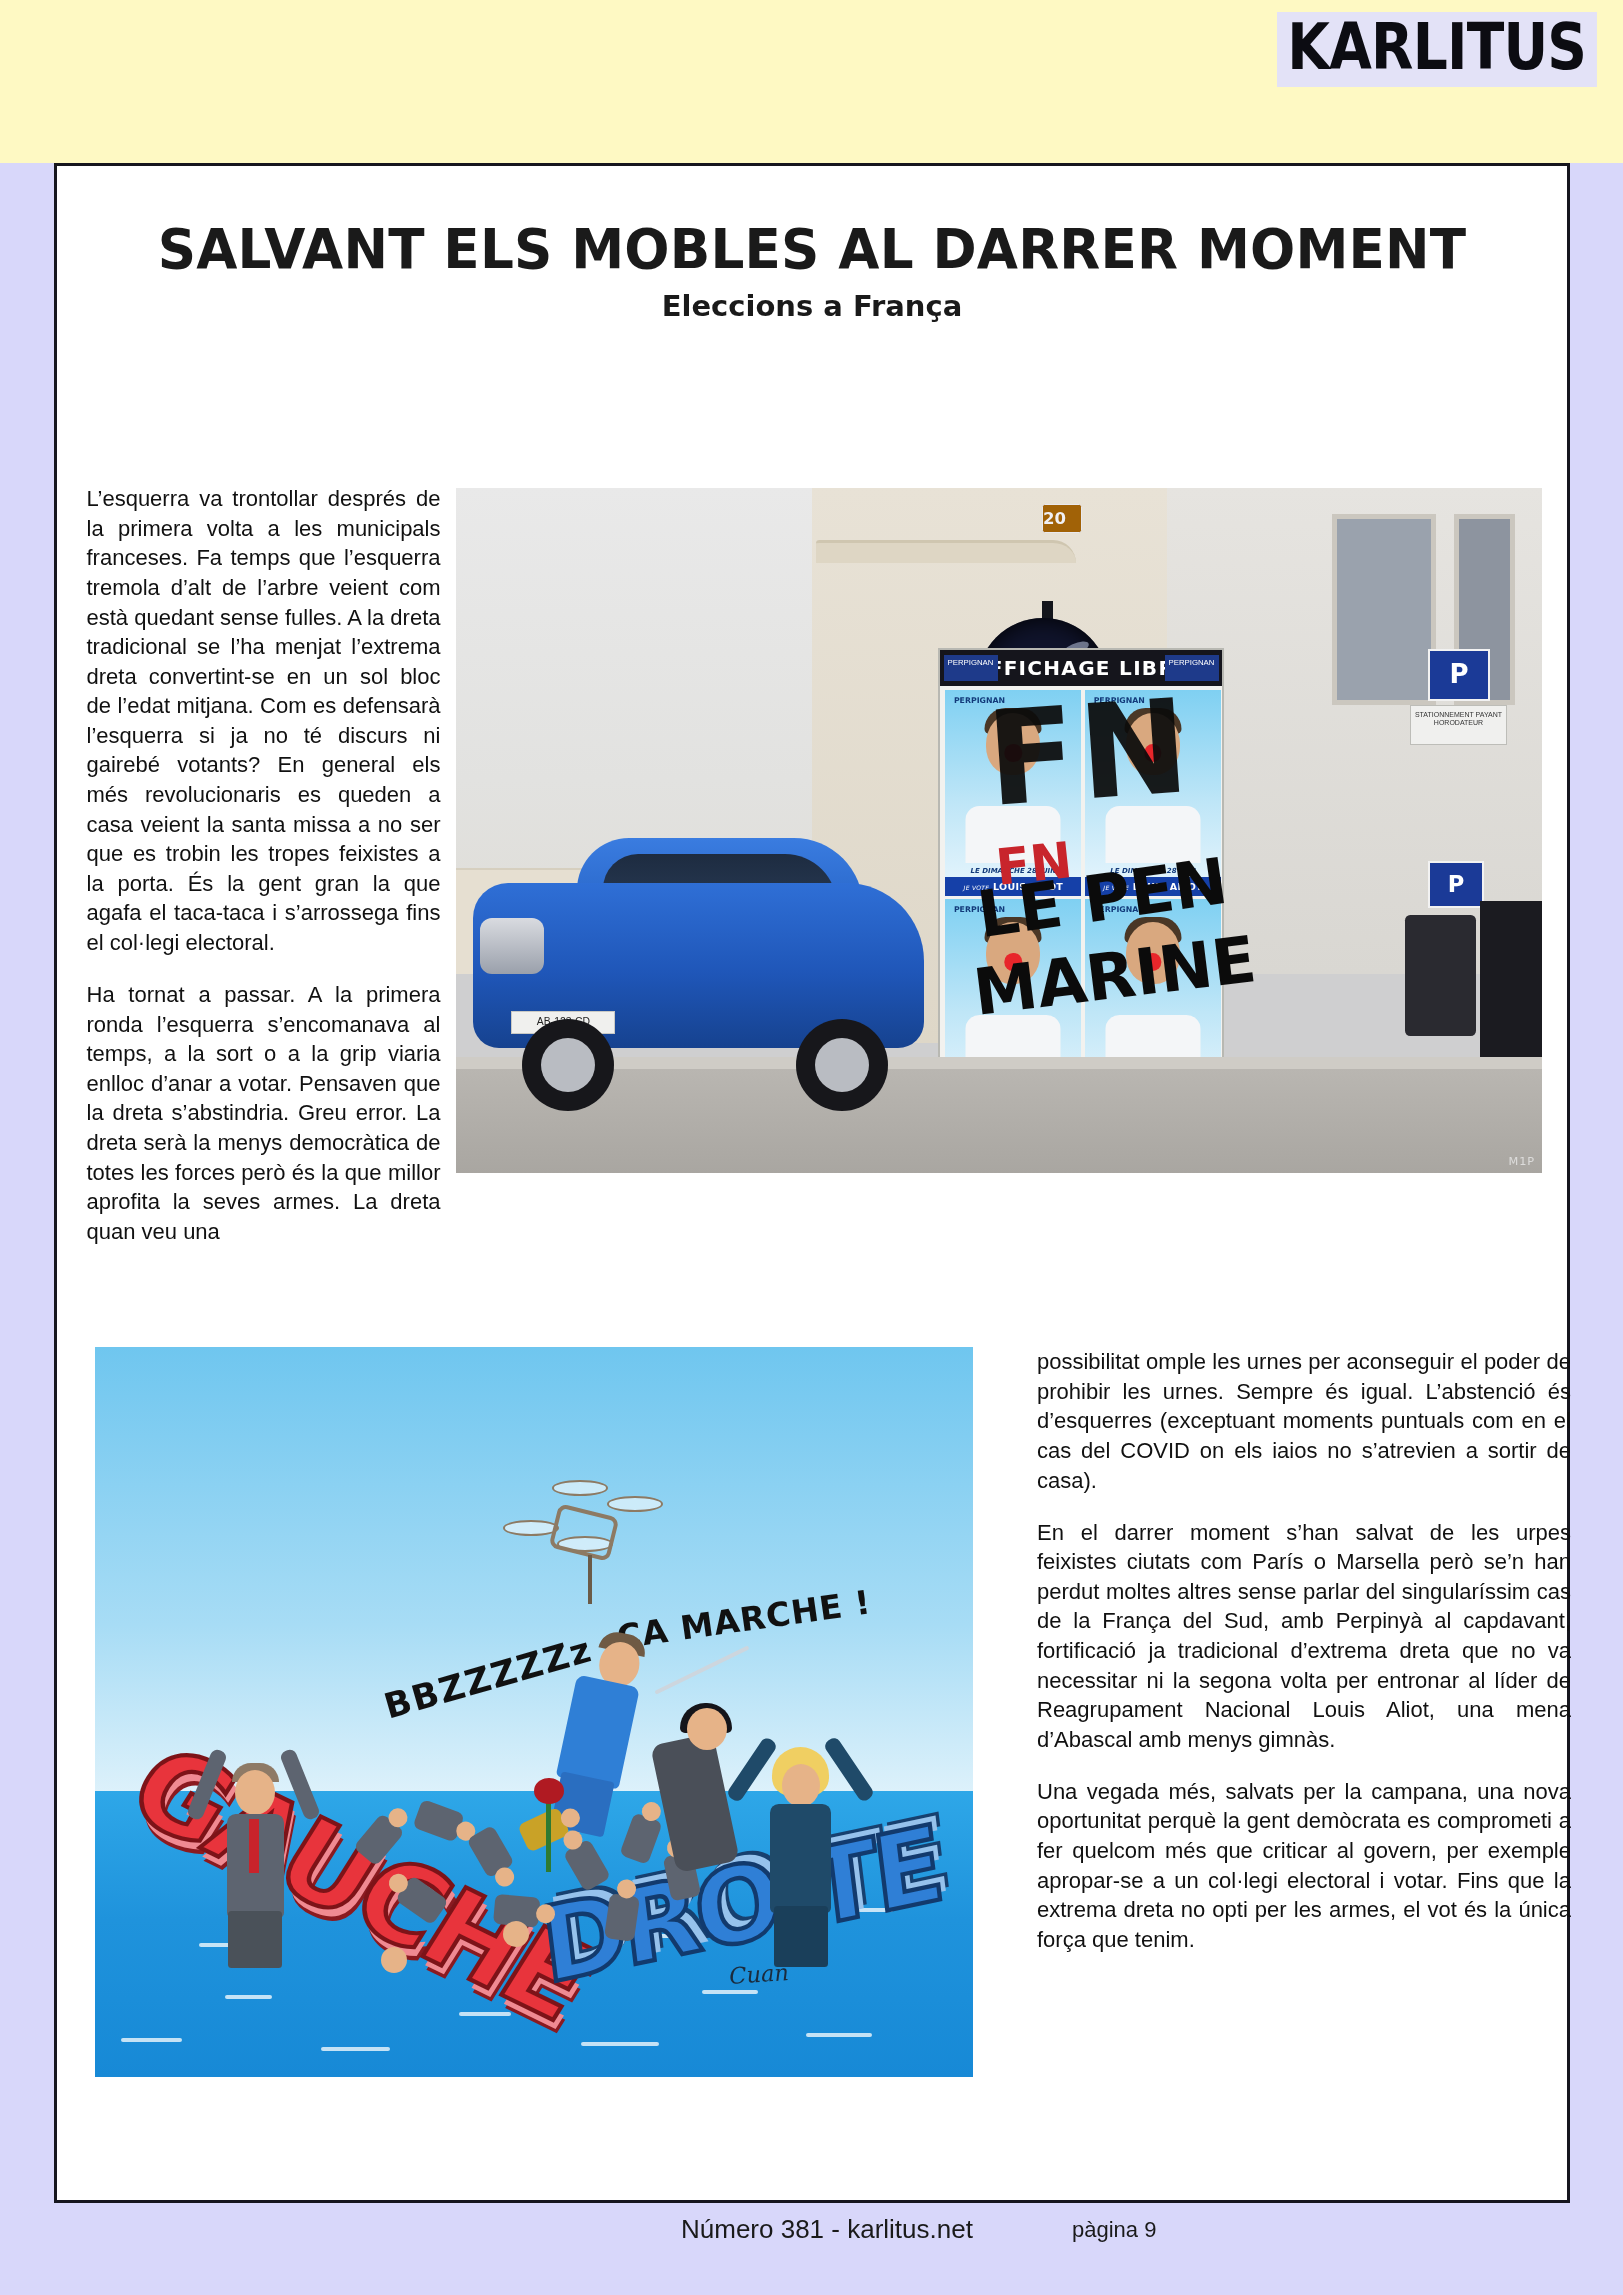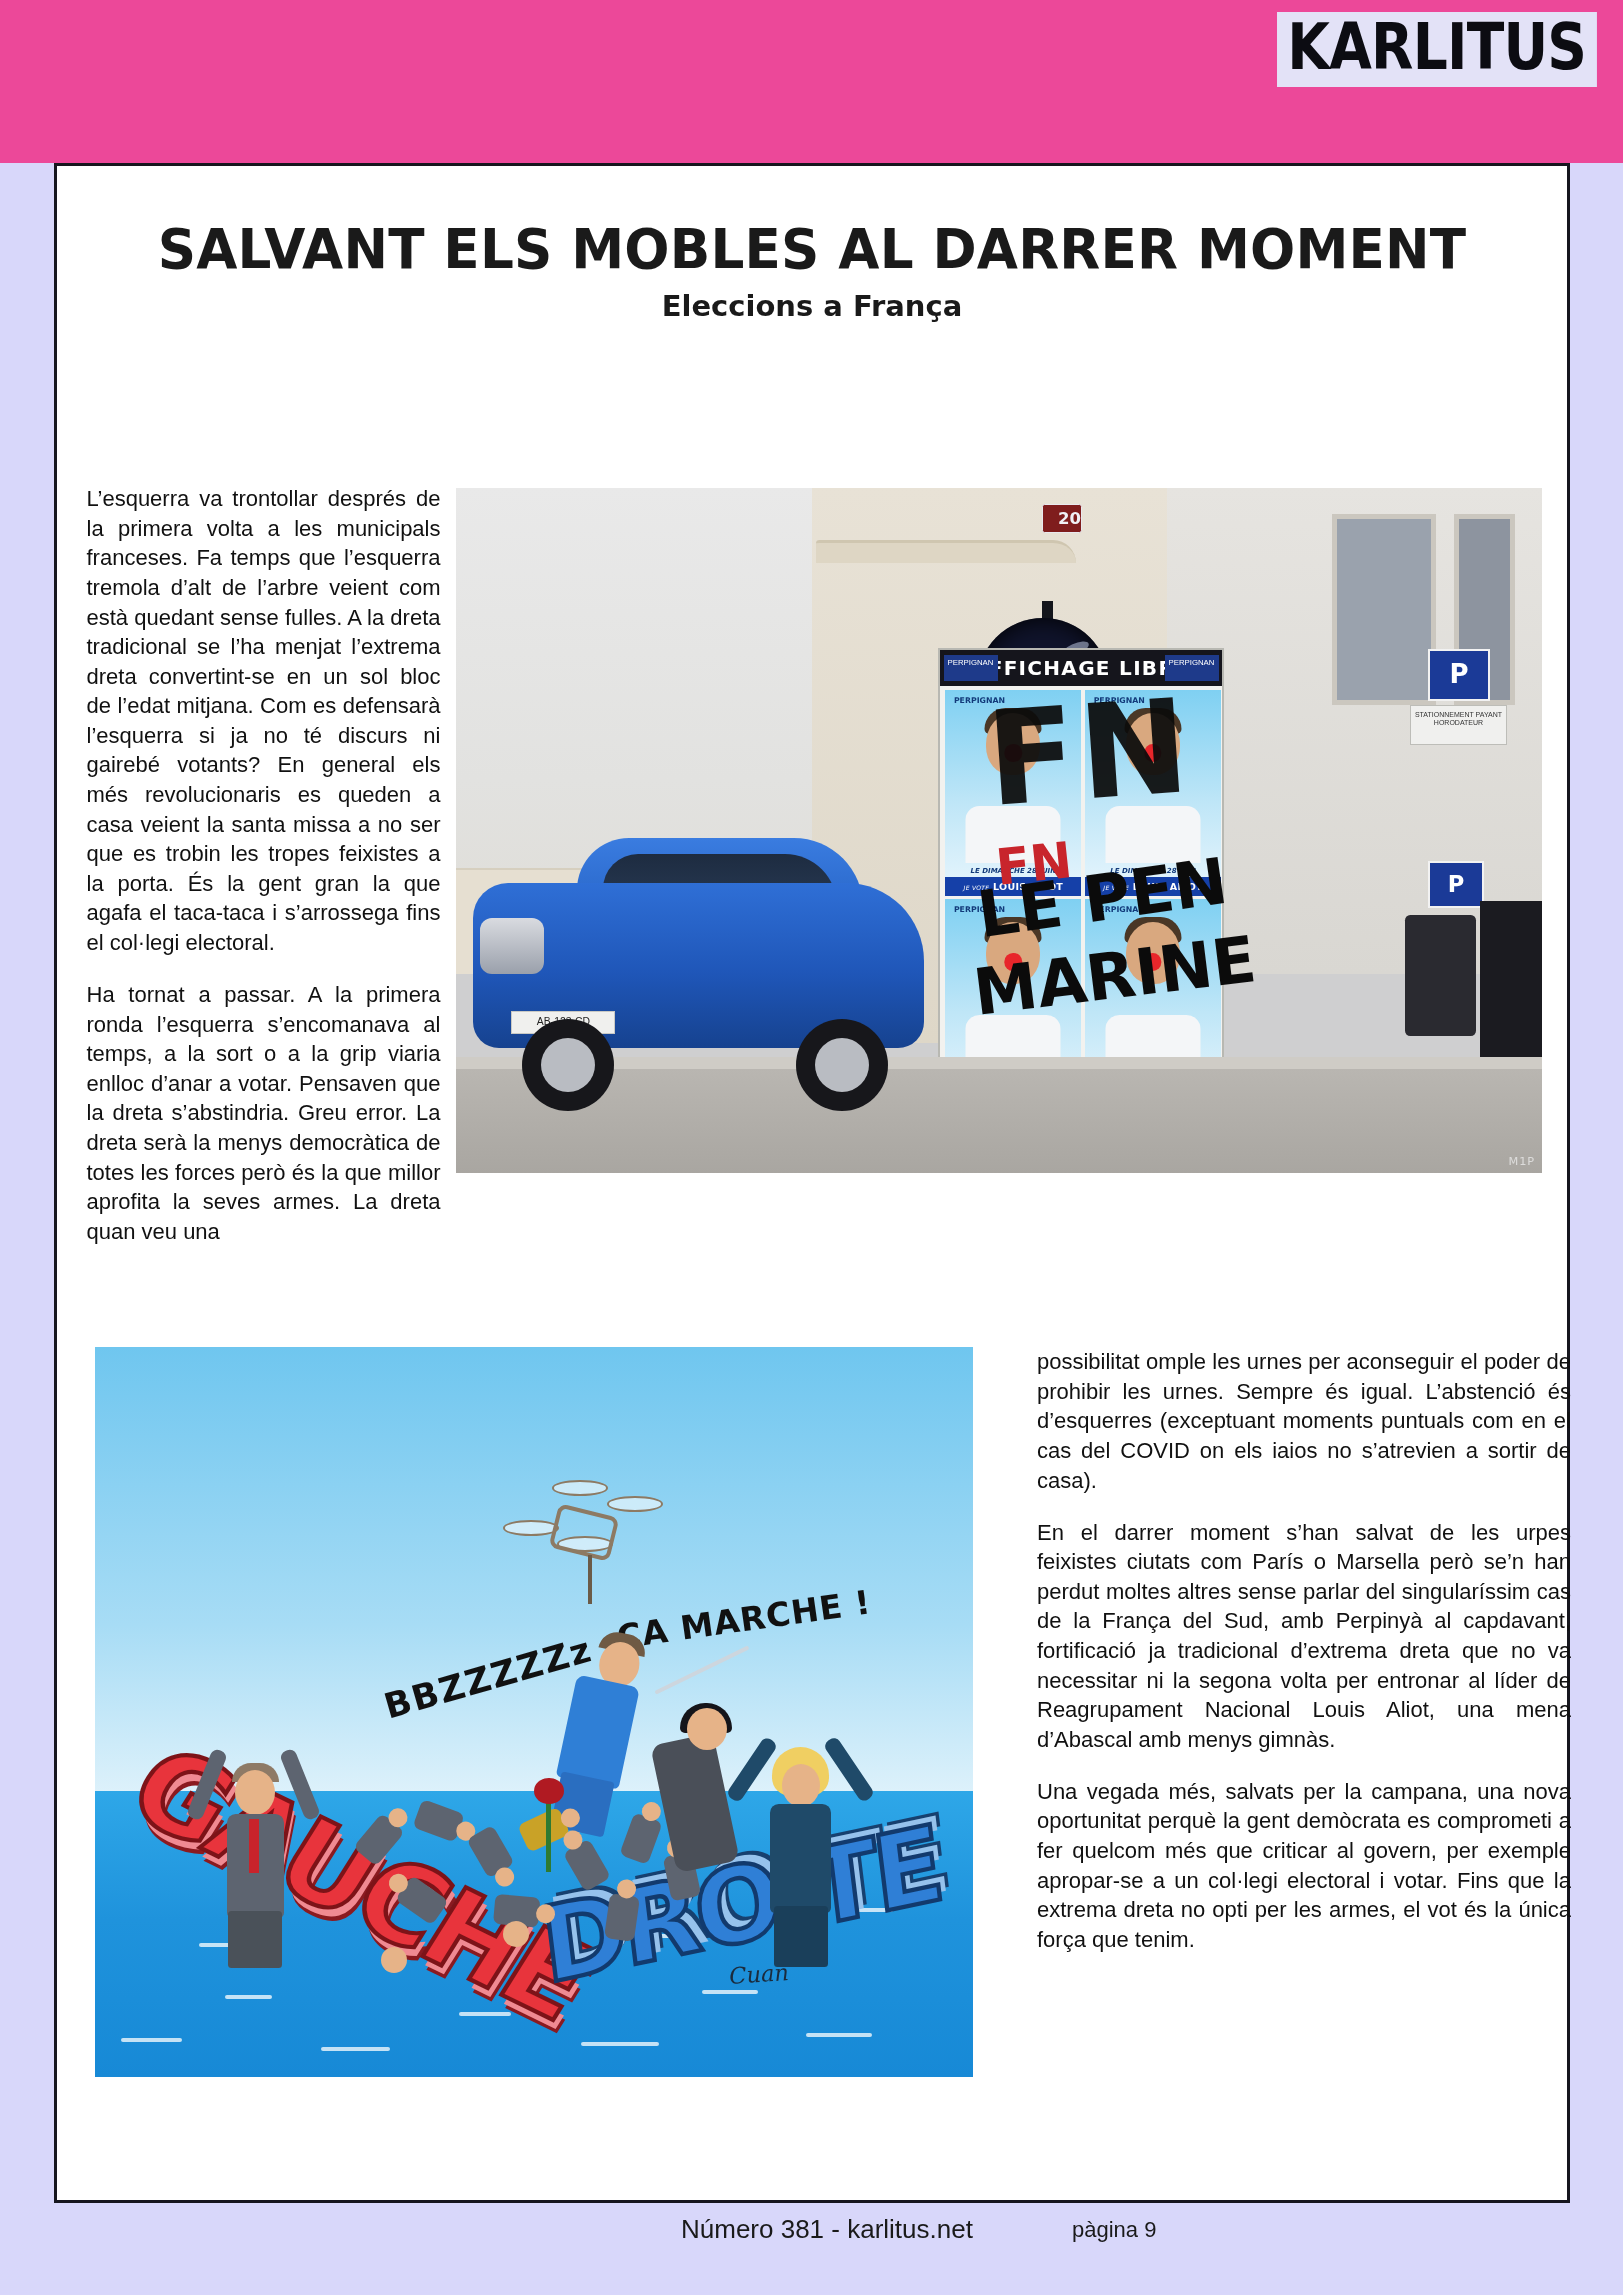--- a/index.html
+++ b/index.html
@@ -10,21 +10,21 @@
     background:#d8d7fa;
     font-family:"Liberation Sans", sans-serif;
     color:#000;
     overflow:hidden;
     position:relative;
   }
 
   
   .masthead {
     position:absolute; top:0; left:0; width:1623px; height:163px;
-    background:#ec4899;
+    background:#fef9c3;
   }
   .masthead-logo {
     position:absolute; right:26px; top:12px;
     font-family:"DejaVu Sans", sans-serif;
     font-weight:900;
     font-size:64px;
     letter-spacing:-0.9px;
     color:#0c0c12;
     background:#e3e2f7;
     padding:3.5px 12px 8.7px 12px;
@@ -95,23 +95,23 @@
     background:#cfcfd0;
   }
   .ph-wallL { position:absolute; left:0; top:0; width:373px; height:486px;
     background:linear-gradient(180deg,#e9e9e9 0%,#e2e2e0 60%,#dedcd6 100%); }
   .ph-wallL:after{content:"";position:absolute;left:0;bottom:0;width:100%;height:104px;
     background:#e6dfd1;border-top:2.6px solid #d6cfbf;}
   .ph-bldg { position:absolute; left:356px; top:0; width:364px; height:555px;
     background:linear-gradient(180deg,#e8e2d6 0%,#ded7c8 100%); }
   .ph-cornice{position:absolute;left:360px;top:52px;width:260px;height:22.6px;
     background:#ded6c4;border-top:3.5px solid #cfc6b0;border-radius:5.2px 35px 0 0;}
-  .ph-numplate{position:absolute;left:586px;top:15.6px;width:40px;height:29.5px;background:#7f1d1d;
+  .ph-numplate{position:absolute;left:586px;top:15.6px;width:40px;height:29.5px;background:#a16207;
     border:1.7px solid #e9e9ef;border-radius:2.6px;color:#f0f0f5;font-size:16.5px;
-    font-family:"DejaVu Sans",sans-serif;font-weight:700;text-align:right;line-height:28px;}
+    font-family:"DejaVu Sans",sans-serif;font-weight:700;text-align:left;line-height:28px;}
   .ph-door{position:absolute;left:607px;top:165px;width:113px;height:390px;
     background:linear-gradient(180deg,#33513d,#223629);border:2.6px solid #1c2a20;}
   .ph-door:before{content:"";position:absolute;left:12px;top:15.6px;width:36px;height:147px;
     background:#2b4432;border:1.7px solid #1b2b20;}
   .ph-door:after{content:"";position:absolute;right:12px;top:15.6px;width:36px;height:147px;
     background:#2b4432;border:1.7px solid #1b2b20;}
   .ph-signpole{position:absolute;left:586px;top:113px;width:11.3px;height:373px;background:#14161c;}
   .ph-sign{position:absolute;left:521px;top:130px;width:132px;height:132px;border-radius:50%;
     background:#10142c;box-shadow:inset 0 0 26px #000;}
   .ph-sign i{position:absolute;background:rgba(190,200,225,.55);border-radius:50%;}

